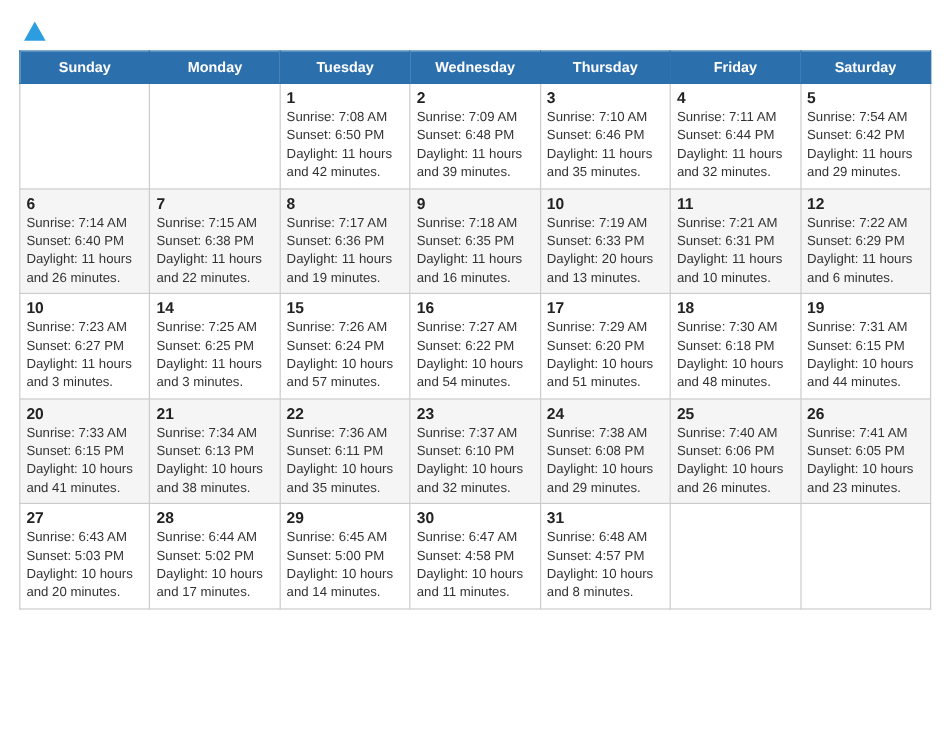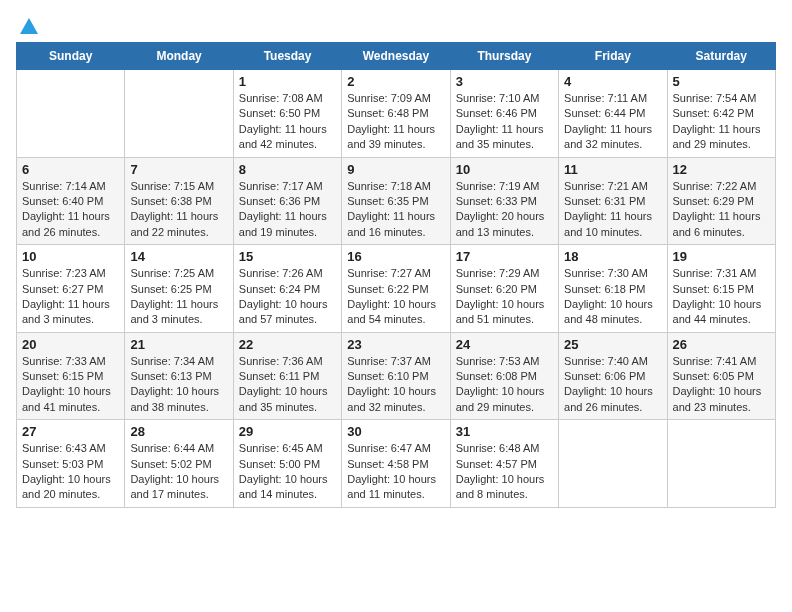--- a/index.html
+++ b/index.html
@@ -295,21 +295,21 @@
           <span class="day-number">23</span>
         <div class="day-info">
           <span>Sunrise: 7:37 AM</span><br>
           <span>Sunset: 6:10 PM</span><br>
           <span>Daylight: 10 hours and 32 minutes.</span>
         </div>
         </td>
         <td>
           <span class="day-number">24</span>
         <div class="day-info">
-          <span>Sunrise: 7:53 AM</span><br>
+          <span>Sunrise: 7:38 AM</span><br>
           <span>Sunset: 6:08 PM</span><br>
           <span>Daylight: 10 hours and 29 minutes.</span>
         </div>
         </td>
         <td>
           <span class="day-number">25</span>
         <div class="day-info">
           <span>Sunrise: 7:40 AM</span><br>
           <span>Sunset: 6:06 PM</span><br>
           <span>Daylight: 10 hours and 26 minutes.</span>

